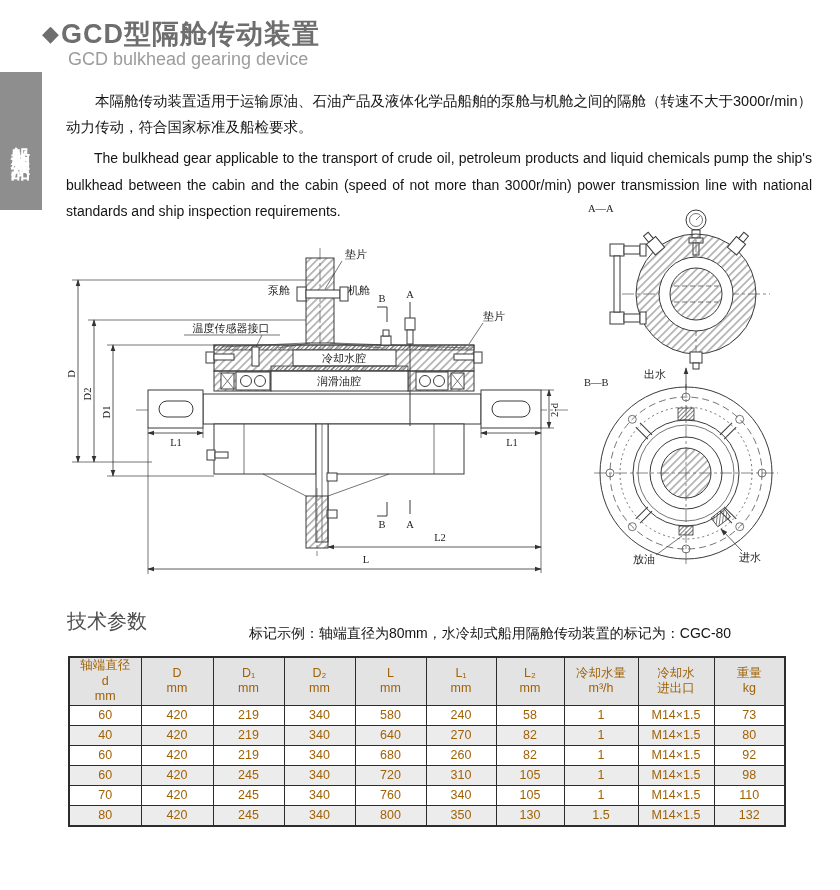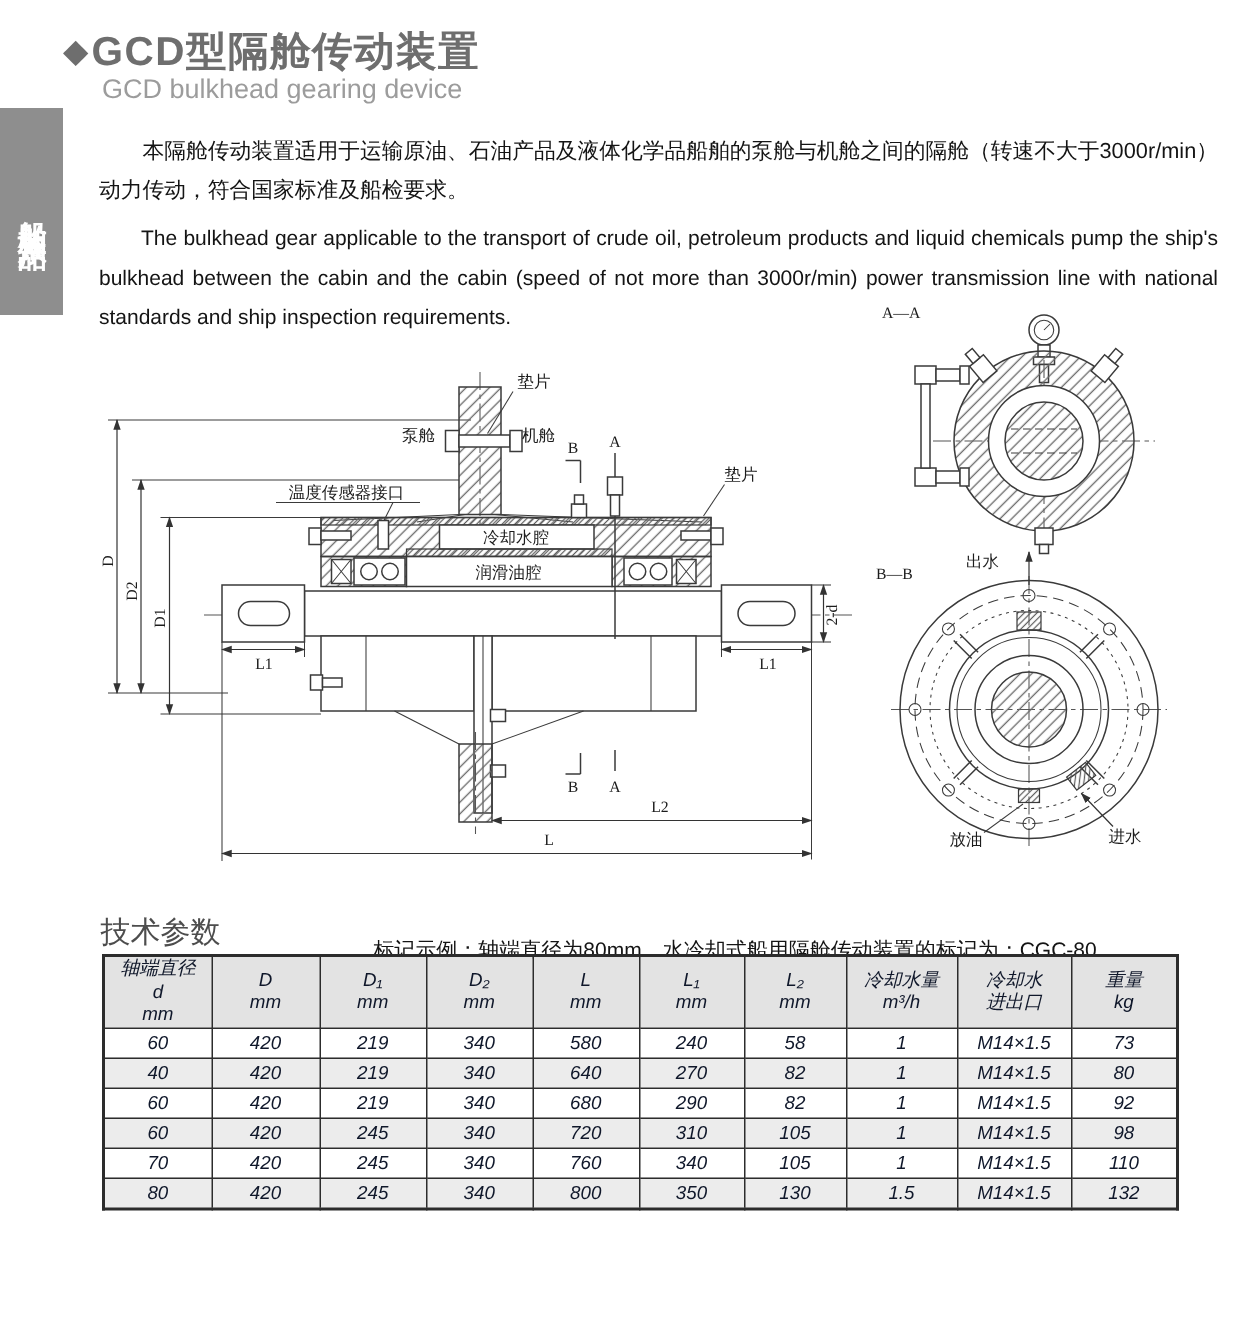--- a/index.html
+++ b/index.html
@@ -14,22 +14,22 @@
   .title-row h1{margin:0;font-size:27px;font-weight:bold;color:#6e6e6e;letter-spacing:1px;}
   .subtitle{position:absolute;left:68px;top:49px;font-size:18px;color:#9c9c9c;}
   .intro-cn{position:absolute;left:66px;top:73px;width:746px;font-size:14.5px;line-height:26px;
             text-indent:2em;text-align:justify;color:#141414;}
   .intro-en{position:absolute;left:66px;top:131px;width:746px;font-size:14px;line-height:26.5px;
             text-indent:2em;text-align:justify;color:#141414;}
   .drawing{position:absolute;left:66px;top:196px;}
   .marking{position:absolute;left:150px;top:596px;width:680px;text-align:center;font-size:14px;color:#141414;margin-top:29px;}
   .section-cn{position:absolute;left:67px;top:608px;font-size:20px;color:#4d4d4d;}
   .section-en{position:absolute;left:67px;top:632px;font-size:22px;color:#222;}
-  table.params{position:absolute;left:68px;top:636px;width:716px;border-collapse:collapse;
-               font-size:12.5px;color:#0f172a;table-layout:fixed;font-style:italic;}
+  table.params{position:absolute;left:68px;top:656px;width:716px;border-collapse:collapse;
+               font-size:12.5px;color:#a16207;table-layout:fixed;}
   table.params th,table.params td{border:1px solid #2c2c2c;text-align:center;vertical-align:middle;padding:0 2px;}
   table.params th{background:#e3e3e3;font-weight:normal;height:43px;line-height:1.25;}
   table.params td{height:19px;}
   table.params{border:2px solid #2c2c2c;}
   table.params tbody tr:nth-child(even){background:#ececec;}
   
   .dwg-cn{font-size:11px;fill:#1c1c1c;font-family:"Liberation Sans","DejaVu Sans",sans-serif;}
   .dwg-dim{font-size:10.5px;fill:#1c1c1c;font-family:"Liberation Serif","DejaVu Serif",serif;}
   .ln{stroke:#3a3a3a;stroke-width:1;fill:none;}
   .thin{stroke:#3a3a3a;stroke-width:.7;fill:none;}
@@ -391,21 +391,21 @@
           <td>1</td>
           <td>M14×1.5</td>
           <td>80</td>
         </tr>
         <tr>
           <td>60</td>
           <td>420</td>
           <td>219</td>
           <td>340</td>
           <td>680</td>
-          <td>290</td>
+          <td>260</td>
           <td>82</td>
           <td>1</td>
           <td>M14×1.5</td>
           <td>92</td>
         </tr>
         <tr>
           <td>60</td>
           <td>420</td>
           <td>245</td>
           <td>340</td>

